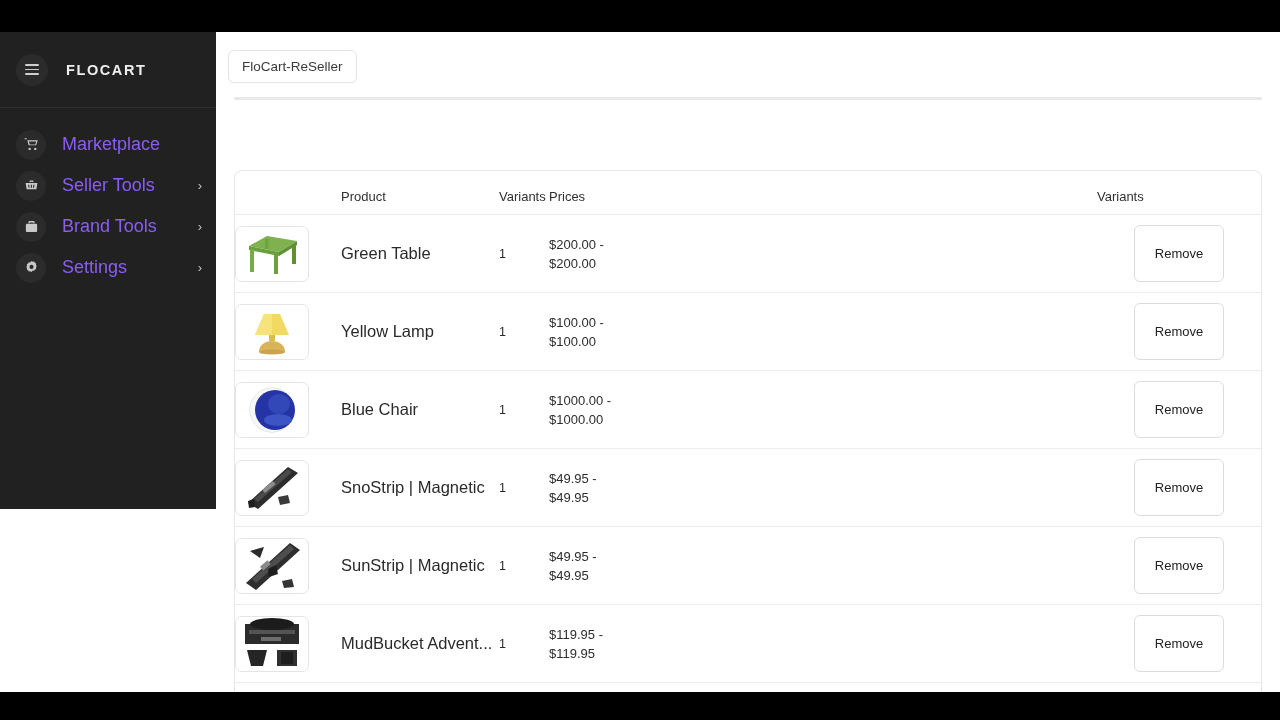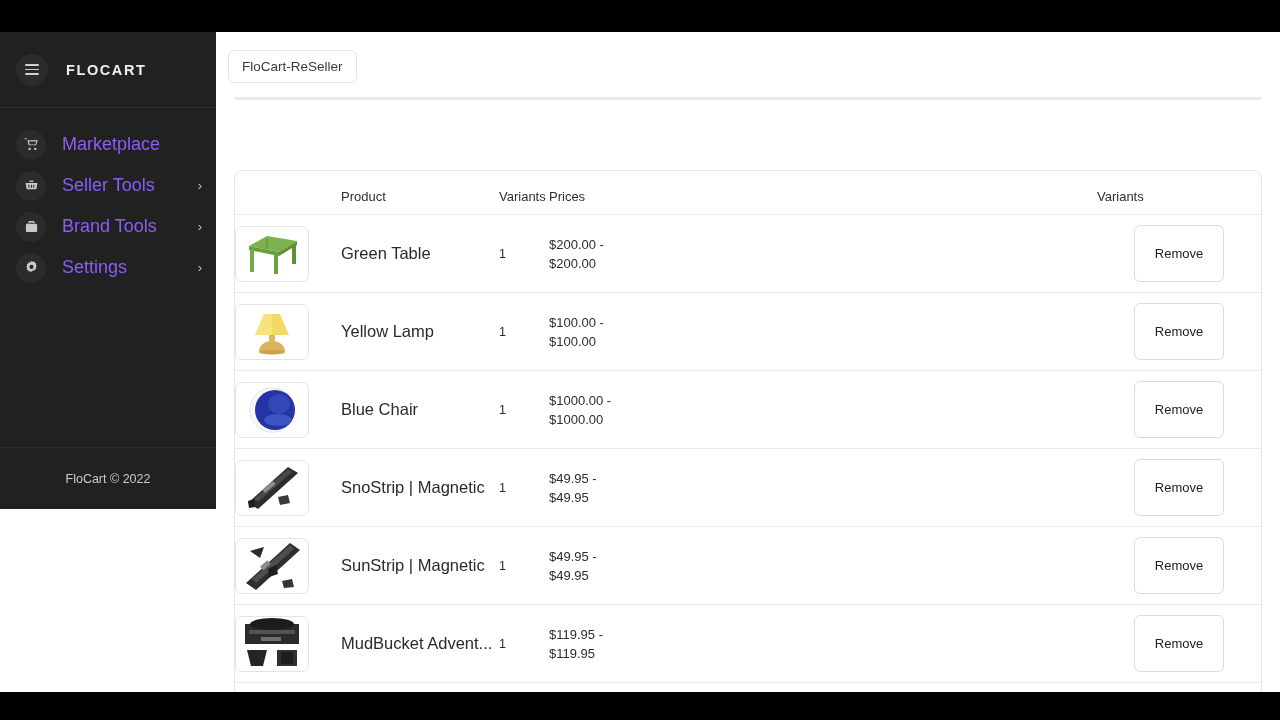--- a/index.html
+++ b/index.html
@@ -300,21 +300,20 @@
           <svg width="15" height="15" viewBox="0 0 24 24" fill="#c9c9c9">
             <path d="M12 1.6l2.1 1.1 2.3-.4 1 2.1 2.1 1-.4 2.3 1.1 2.1-1.1 2.1.4 2.3-2.1 1-1 2.1-2.3-.4L12 19.1l-2.1-1.2-2.3.4-1-2.1-2.1-1 .4-2.3L3.8 11l1.1-2.1-.4-2.3 2.1-1 1-2.1 2.3.4L12 1.6zm0 6.1a3.3 3.3 0 100 6.6 3.3 3.3 0 000-6.6z"></path>
           </svg>
         </span>
         <span class="nav-label">Settings</span>
         <span class="nav-chevron">›</span>
       </div>
 
     </nav>
 
-    <div id="sidebar-footer">FloCart © 2022</div>
   </aside>
 
   <main id="main">
 
     <header id="topbar">
       <div id="workspace-chip">FloCart-ReSeller</div>
       <div id="topbar-divider"></div>
     </header>
 
 

